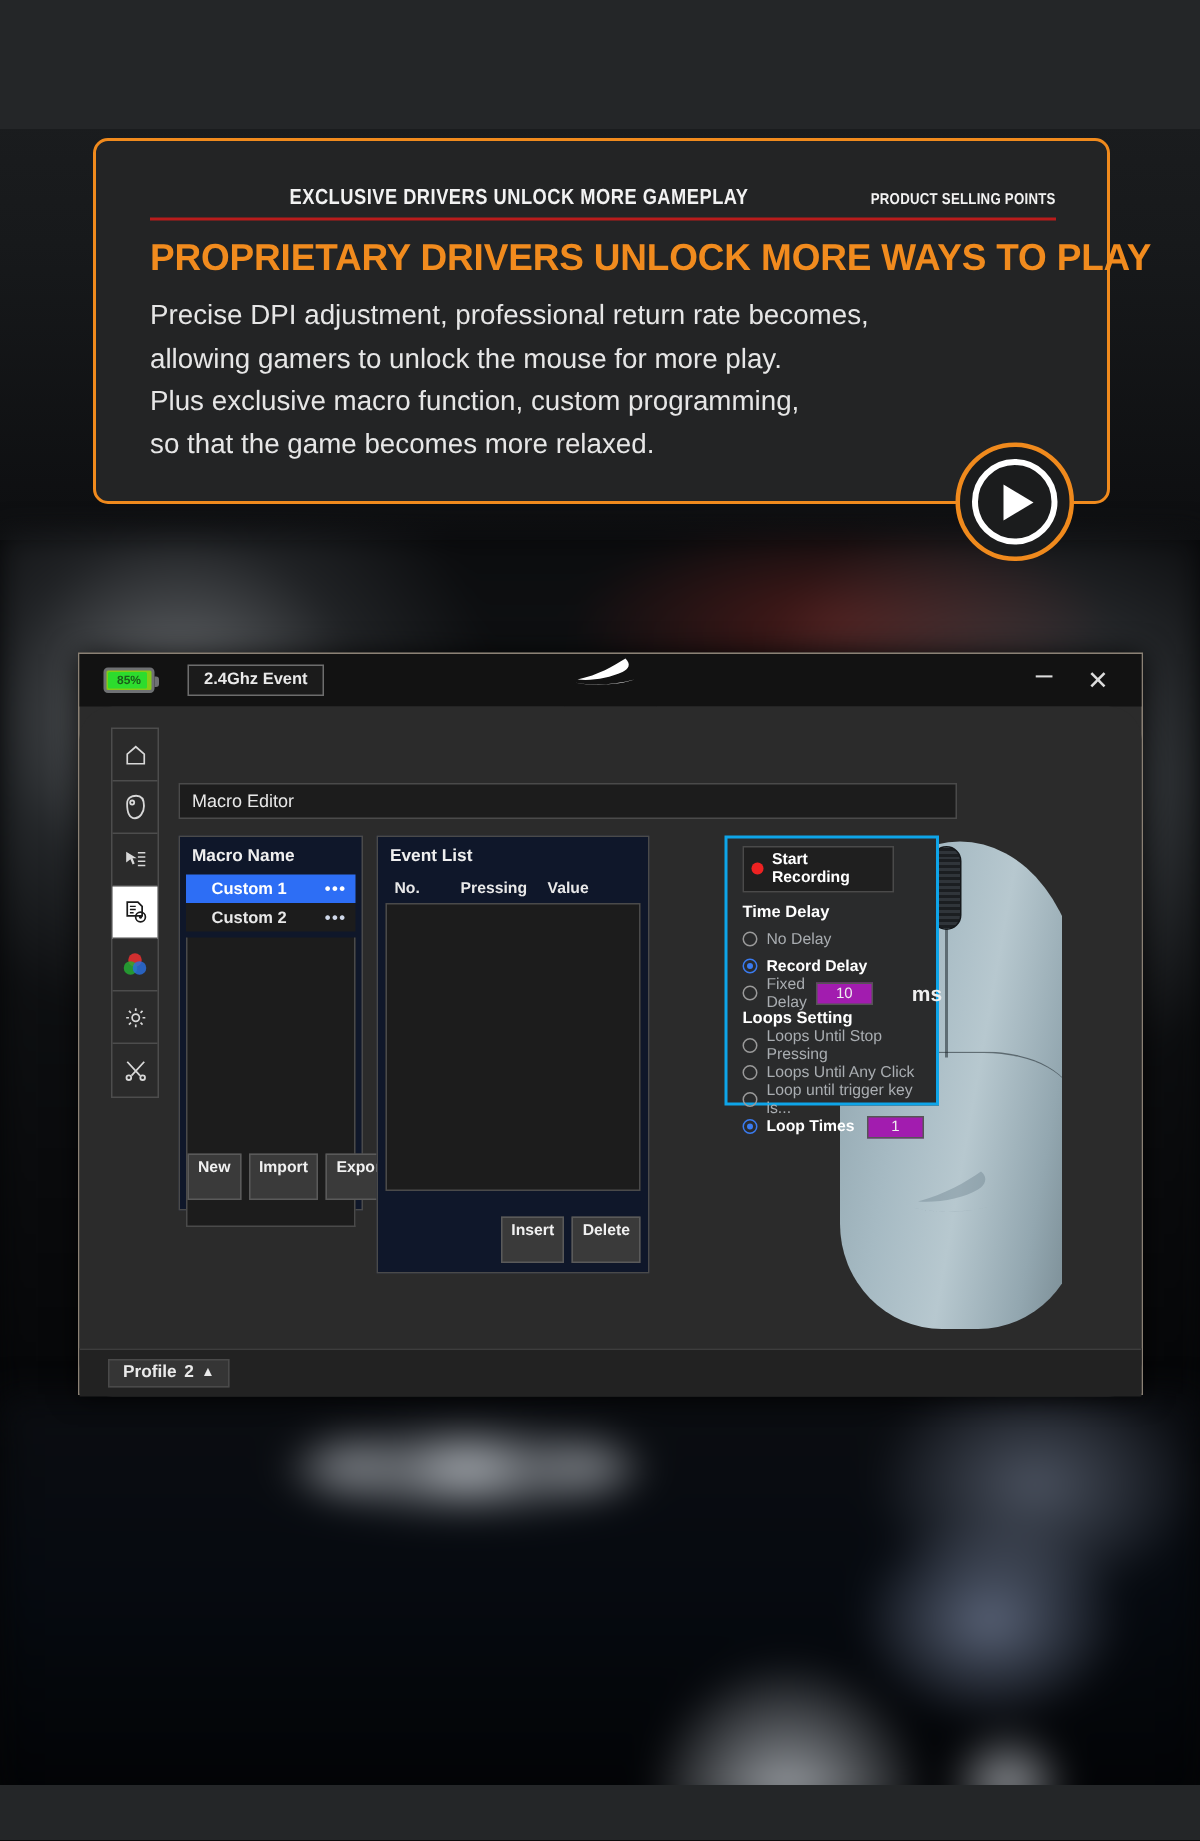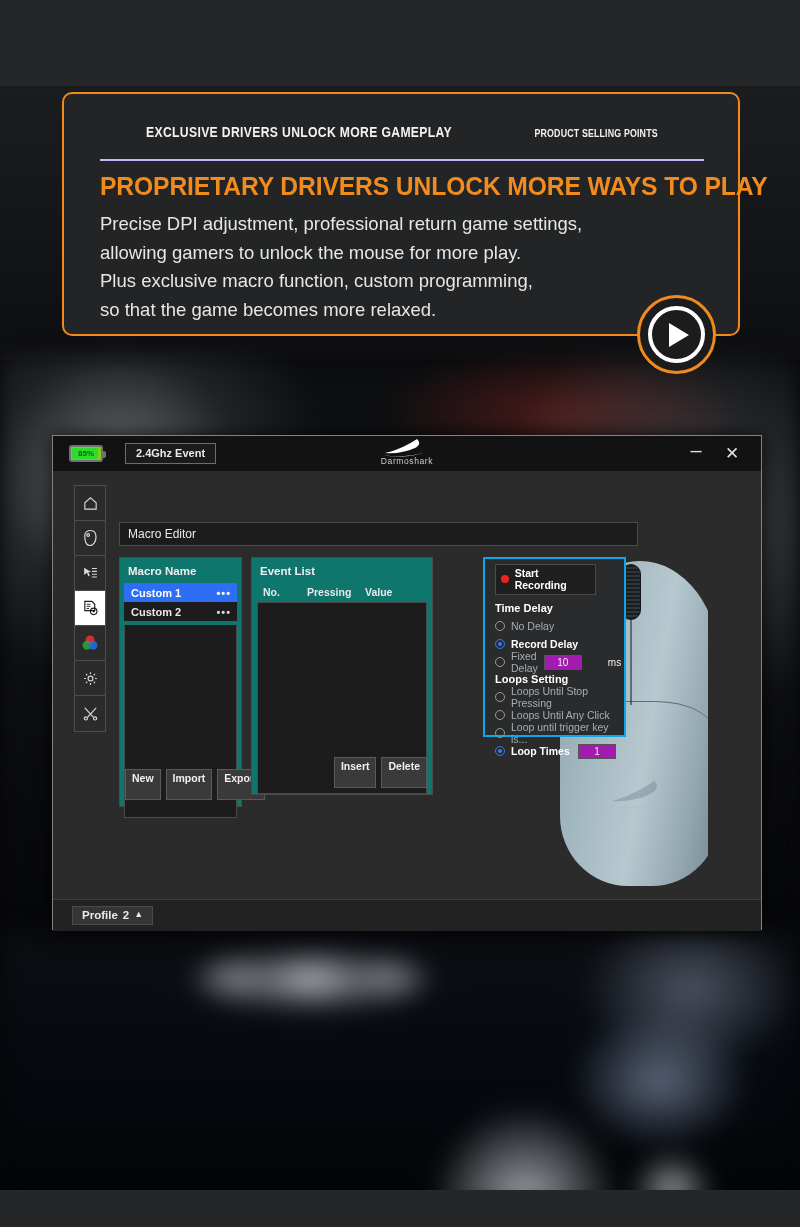--- a/index.html
+++ b/index.html
@@ -52,22 +52,22 @@
 
   
   .banner {
     position: absolute; left: 62px; top: 92px; width: 678px; height: 244px;
     background: #232425;
     border: 2px solid #f08a1d;
     border-radius: 10px;
   }
   .banner-inner { padding: 30px 34px 0 36px; }
   .kicker-row {
-    display: flex; align-items: baseline; justify-content: center;
-    border-bottom: 2px solid #c4b5fd; padding-bottom: 19px;
+    display: flex; align-items: baseline; justify-content: flex-end;
+    border-bottom: 2px solid #b91c1c; padding-bottom: 5px;
   }
   .kicker {
     color: #f2f2f2; font-size: 14.5px; font-weight: bold;
     letter-spacing: 0.4px; transform: scaleX(0.84); transform-origin: left bottom;
     white-space: nowrap;
   }
   .kicker-right {
     color: #f2f2f2; font-size: 10.5px; font-weight: bold;
     letter-spacing: 0.2px; transform: scaleX(0.84); transform-origin: right bottom;
     white-space: nowrap;
@@ -167,45 +167,45 @@
   .sideitem:last-child { border-bottom: none; }
   .sideitem.active { background: #ffffff; }
 
   .titlefield {
     position: absolute; left: 66px; top: 51px; width: 519px; height: 24px;
     background: #1c1c1c; border: 1px solid #4a4a4a;
     display: flex; align-items: center; padding-left: 8px;
     color: #e9e9e9; font-size: 12px;
   }
 
-  .panel { position: absolute; background: #0f766e; border: 1px solid #4a4a4a; }
+  .panel { position: absolute; background: #0f172a; border: 1px solid #4a4a4a; }
   .panel-title { color: #efefef; font-size: 11.5px; font-weight: bold; padding: 7px 0 0 8px; }
 
   
   .macro-panel { left: 66px; top: 86px; width: 123px; height: 250px; }
   .macro-list { margin: 6px 4px 0 4px; background: #1c1c1c; }
   .macro-row {
     height: 19px; display: flex; align-items: center; justify-content: space-between;
-    padding: 0 6px 0 7px; color: #e8e8e8; font-size: 11px; font-weight: bold;
+    padding: 0 6px 0 17px; color: #e8e8e8; font-size: 11px; font-weight: bold;
   }
   .macro-row.sel { background: #2d6ef5; color: #ffffff; }
   .macro-row .dots { font-size: 11px; letter-spacing: 1px; color: #cfd8ea; }
   .macro-row.sel .dots { color: #ffffff; }
   .macro-scrollarea {
     margin: 4px; height: 193px; background: #1c1c1c; border: 1px solid #4a4a4a; border-top: none;
   }
   .btnrow { position: absolute; bottom: 6px; left: 5px; display: flex; gap: 5px; }
   .btnrow.right { left: auto; right: 5px; }
   .minibtn {
     background: #3a3a3a; border: 1px solid #5a5a5a; color: #f0f0f0;
     font-size: 10.5px; font-weight: bold; padding: 2px 6px 15px;
   }
 
   
-  .event-panel { left: 198px; top: 86px; width: 182px; height: 238px; }
+  .event-panel { left: 198px; top: 86px; width: 182px; height: 292px; }
   .event-head {
     display: flex; margin: 6px 5px 0 5px; color: #e8e8e8;
     font-size: 10.5px; font-weight: bold; padding: 3px 0 4px 6px;
   }
   .event-head span:nth-child(1) { width: 44px; }
   .event-head span:nth-child(2) { width: 58px; }
   .event-body {
     margin: 0 5px; height: 192px; background: #1c1c1c;
     border: 1px solid #4a4a4a;
   }
@@ -233,21 +233,21 @@
   .radio.on::after {
     content:""; position:absolute; left: 2px; top: 2px;
     width: 4px; height: 4px; border-radius: 50%; background: #3a7bf0;
   }
   .opt-lbl { font-size: 10.5px; color: #a9adb1; }
   .opt-lbl.on { color: #ffffff; font-weight: bold; }
   .opt-val {
     margin-left: auto; background: #a21caf; border: 1px solid #555;
     min-width: 38px; text-align: center; color: #efefef; font-size: 10px; padding: 1px 3px;
   }
-  .unit { color: #efefef; font-size: 10px; font-weight: normal; margin-left: 20px; }
+  .unit { color: #efefef; font-size: 14px; font-weight: bold; margin-left: 20px; }
 
   
   .mouse-wrap {
     position: absolute; left: 425px; top: 60px; width: 230px; height: 370px;
     overflow: hidden; pointer-events: none;
   }
   .mouse-body {
     position: absolute; left: 82px; top: 30px; width: 160px; height: 325px;
     background: linear-gradient(100deg, #8fa4ad 0%, #a6bac3 32%, #b7c8cf 55%, #93a7b0 80%, #73858d 100%);
     border-radius: 80px 80px 68px 68px / 105px 105px 70px 70px;
@@ -294,21 +294,21 @@
 </div>
 
 <div class="banner">
   <div class="banner-inner">
     <div class="kicker-row">
       <div class="kicker">EXCLUSIVE DRIVERS UNLOCK MORE GAMEPLAY</div>
       <div class="kicker-right">PRODUCT SELLING POINTS</div>
     </div>
     <div class="headline">PROPRIETARY DRIVERS UNLOCK MORE WAYS TO PLAY</div>
     <div class="bodytext">
-      <p>Precise DPI adjustment, professional return game settings,</p>
+      <p>Precise DPI adjustment, professional return rate becomes,</p>
       <p>allowing gamers to unlock the mouse for more play.</p>
       <p>Plus exclusive macro function, custom programming,</p>
       <p>so that the game becomes more relaxed.</p>
     </div>
   </div>
 </div>
 
 <div class="playbtn">
   <div class="play-in">
     <div class="play-tri"></div>
@@ -322,21 +322,20 @@
       <div class="battery-fill"></div>
       <div class="battery-txt">85%</div>
     </div>
     <div class="mode-btn">2.4Ghz Event</div>
 
     <div class="brand">
       <svg class="brand-fin" width="56" height="20" viewBox="0 0 56 20">
         <path d="M38 1 C30 6 20 12 6 15 C16 16 27 14 36 10 C40 8 42 5 38 1 Z" fill="#ffffff"></path>
         <path d="M4 17 C14 19 30 19 44 15 C36 18 18 20 4 17 Z" fill="#ffffff"></path>
       </svg>
-      <span class="brand-name">Darmoshark</span>
     </div>
     <div class="brand-tab"></div>
 
     <div class="wctl">
       <div class="wbtn min">–</div>
       <div class="wbtn">✕</div>
     </div>
   </div>
 
   <div class="appbody">

